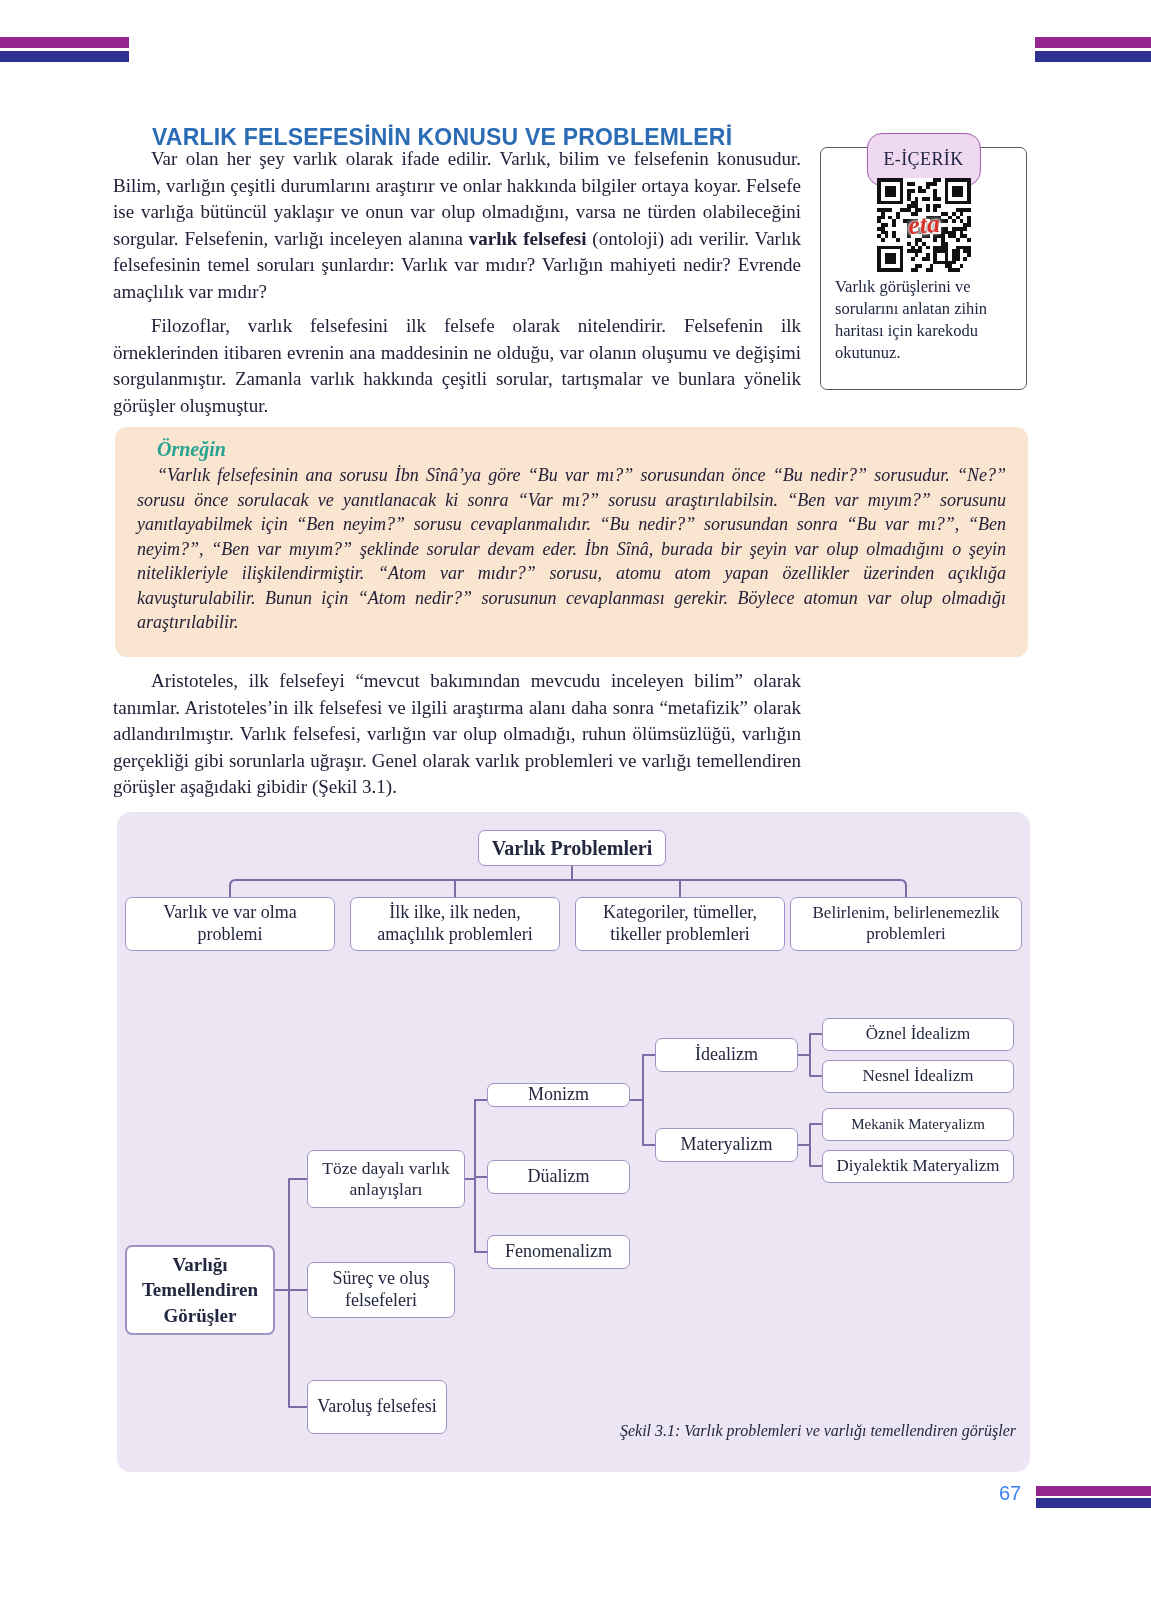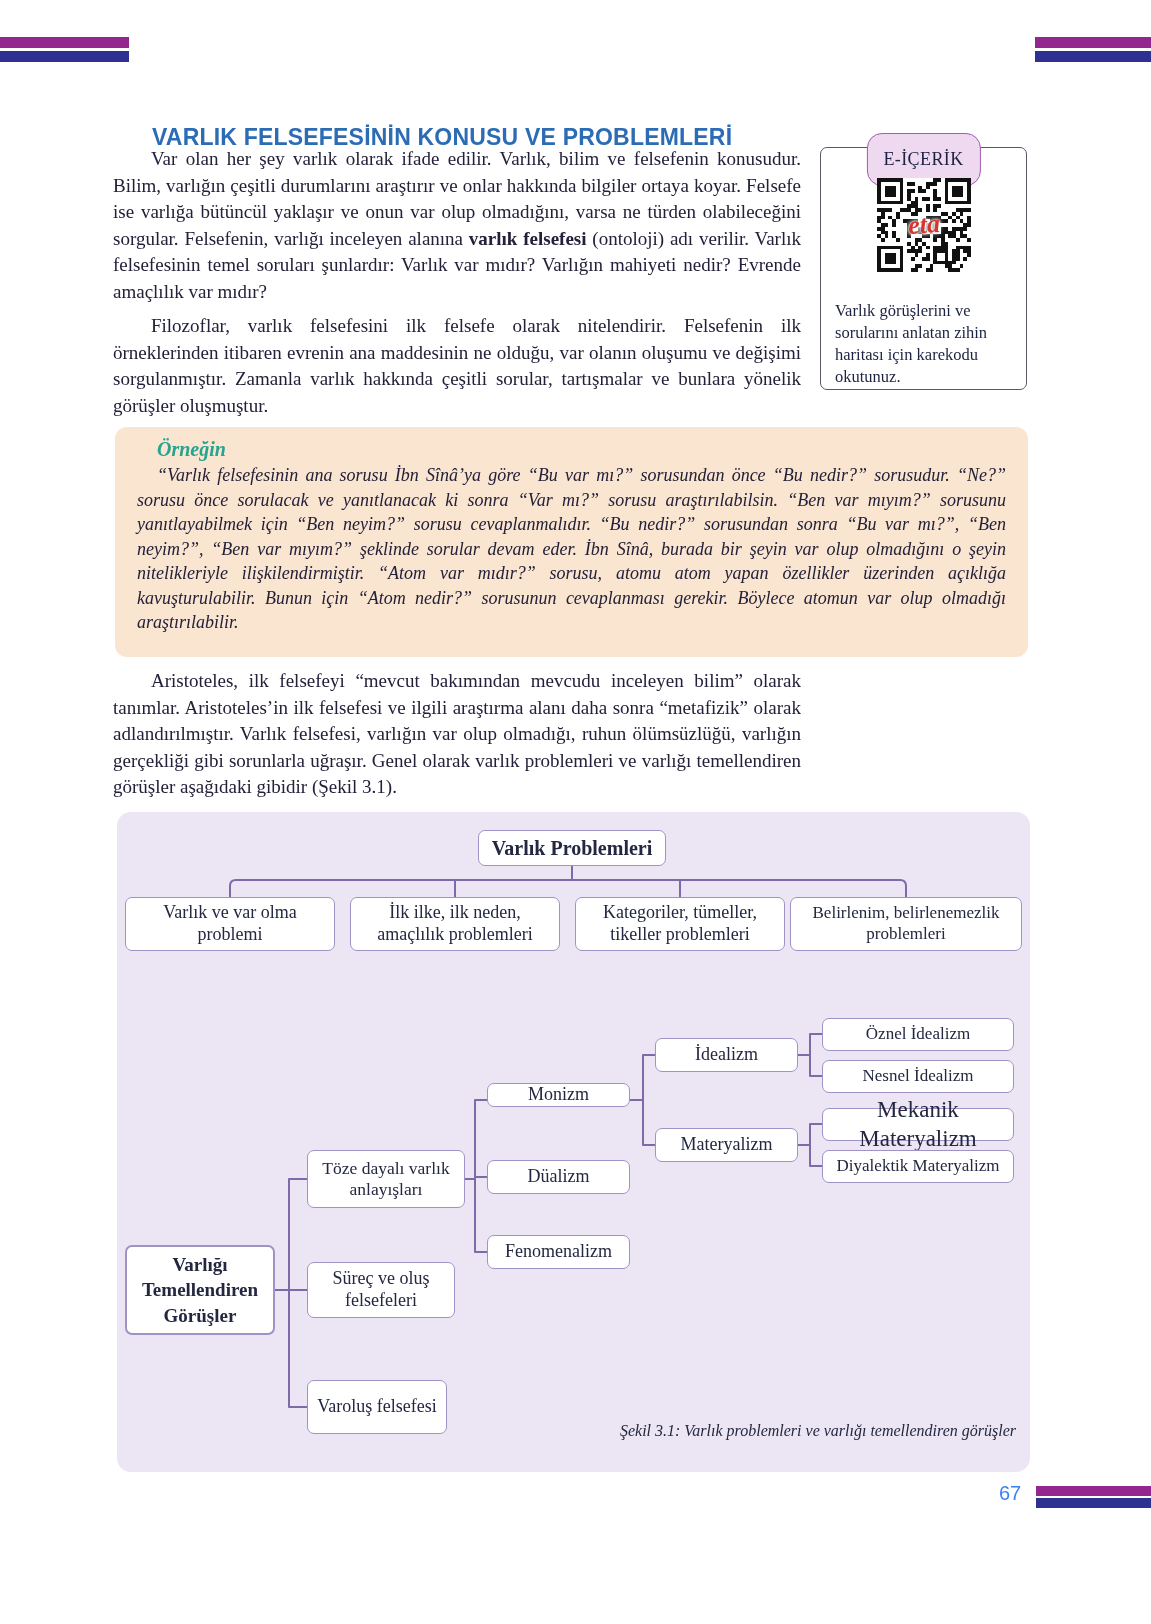--- a/index.html
+++ b/index.html
@@ -28,21 +28,21 @@
   .econtent { position:absolute; left:820px; top:147px; width:207px; height:243px;
               border:1px solid #555a66; border-radius:7px; background:#fff; }
   .econtent-pill { position:absolute; top:-15px; left:50%; transform:translateX(-50%);
                    background:var(--econtent-pill-bg,#eed9f0); border:1.5px solid var(--econtent-pill-border,#a35ab0);
                    border-radius:15px; padding:15px 16px; font-size:18px; color:#1d2240; letter-spacing:0.4px; white-space:nowrap; }
   .qr-wrap { position:relative; width:94px; height:94px; margin:30px auto 0; }
   .qr { position:absolute; inset:0; background:#fff; }
   .eta { position:absolute; left:50%; top:50%; transform:translate(-50%,-50%) rotate(-4deg);
          font-style:italic; font-weight:bold; font-size:26px; color:var(--eta-red,#d6342c);
          text-shadow:0 0 2px #fff,0 0 4px #fff,0 0 6px #fff,1px 1px 2px #fff; }
-  .econtent-caption { margin:28px 14px 0; font-size:16.5px; line-height:22px; color:#1d2240; }
+  .econtent-caption { margin:4px 14px 0; font-size:16.5px; line-height:22px; color:#1d2240; }
 
   
   .example { position:absolute; left:115px; top:427px; width:913px; min-height:218px;
              background:var(--example-bg,#fae5d0); border-radius:12px; padding:11px 22px 22px; }
   .example-title { font-style:italic; font-weight:bold; font-size:20px; color:var(--example-title-teal,#27a392); margin-left:20px; }
   .example-body { margin-top:2px; font-style:italic; font-size:18px; line-height:24.5px; text-align:justify; text-indent:20px; }
 
   
   .figure { position:absolute; left:117px; top:812px; width:913px; height:660px;
             background:var(--diagram-bg,#ece6f4); border-radius:14px; }
@@ -60,21 +60,21 @@
   .n-toze        { left:190px; top:338px; width:158px; height:58px; font-size:17.5px; }
   .n-surec       { left:190px; top:450px; width:148px; height:56px; }
   .n-varolus     { left:190px; top:568px; width:140px; height:54px; }
   .n-monizm      { left:370px; top:271px; width:143px; height:24px; }
   .n-dualizm     { left:370px; top:348px; width:143px; height:34px; }
   .n-fenomen     { left:370px; top:423px; width:143px; height:34px; }
   .n-idealizm    { left:538px; top:226px; width:143px; height:34px; }
   .n-materyalizm { left:538px; top:316px; width:143px; height:34px; }
   .n-oznel       { left:705px; top:206px; width:192px; height:33px; font-size:17px; }
   .n-nesnel      { left:705px; top:248px; width:192px; height:33px; font-size:17px; }
-  .n-mekanik     { left:705px; top:296px; width:192px; height:33px; font-size:23px; }
+  .n-mekanik     { left:705px; top:296px; width:192px; height:33px; font-size:15px;text-align:right; }
   .n-diyalektik  { left:705px; top:338px; width:192px; height:33px; font-size:17px; }
   .figcaption { position:absolute; right:14px; top:610px; font-style:italic; font-size:16px; color:#23273f; }
 
   .footer-num { position:absolute; left:999px; top:1482px; font-family:"Liberation Sans","DejaVu Sans",sans-serif;
                 font-weight:normal; font-size:20px; color:#3b82f6; }
   .stripes-bottom { position:absolute; left:1036px; top:1486px; width:115px; }
   .stripes-bottom .bar { height:10px; }
   .stripes-bottom .bar + .bar { margin-top:2px; }
 </style>
 </head>

